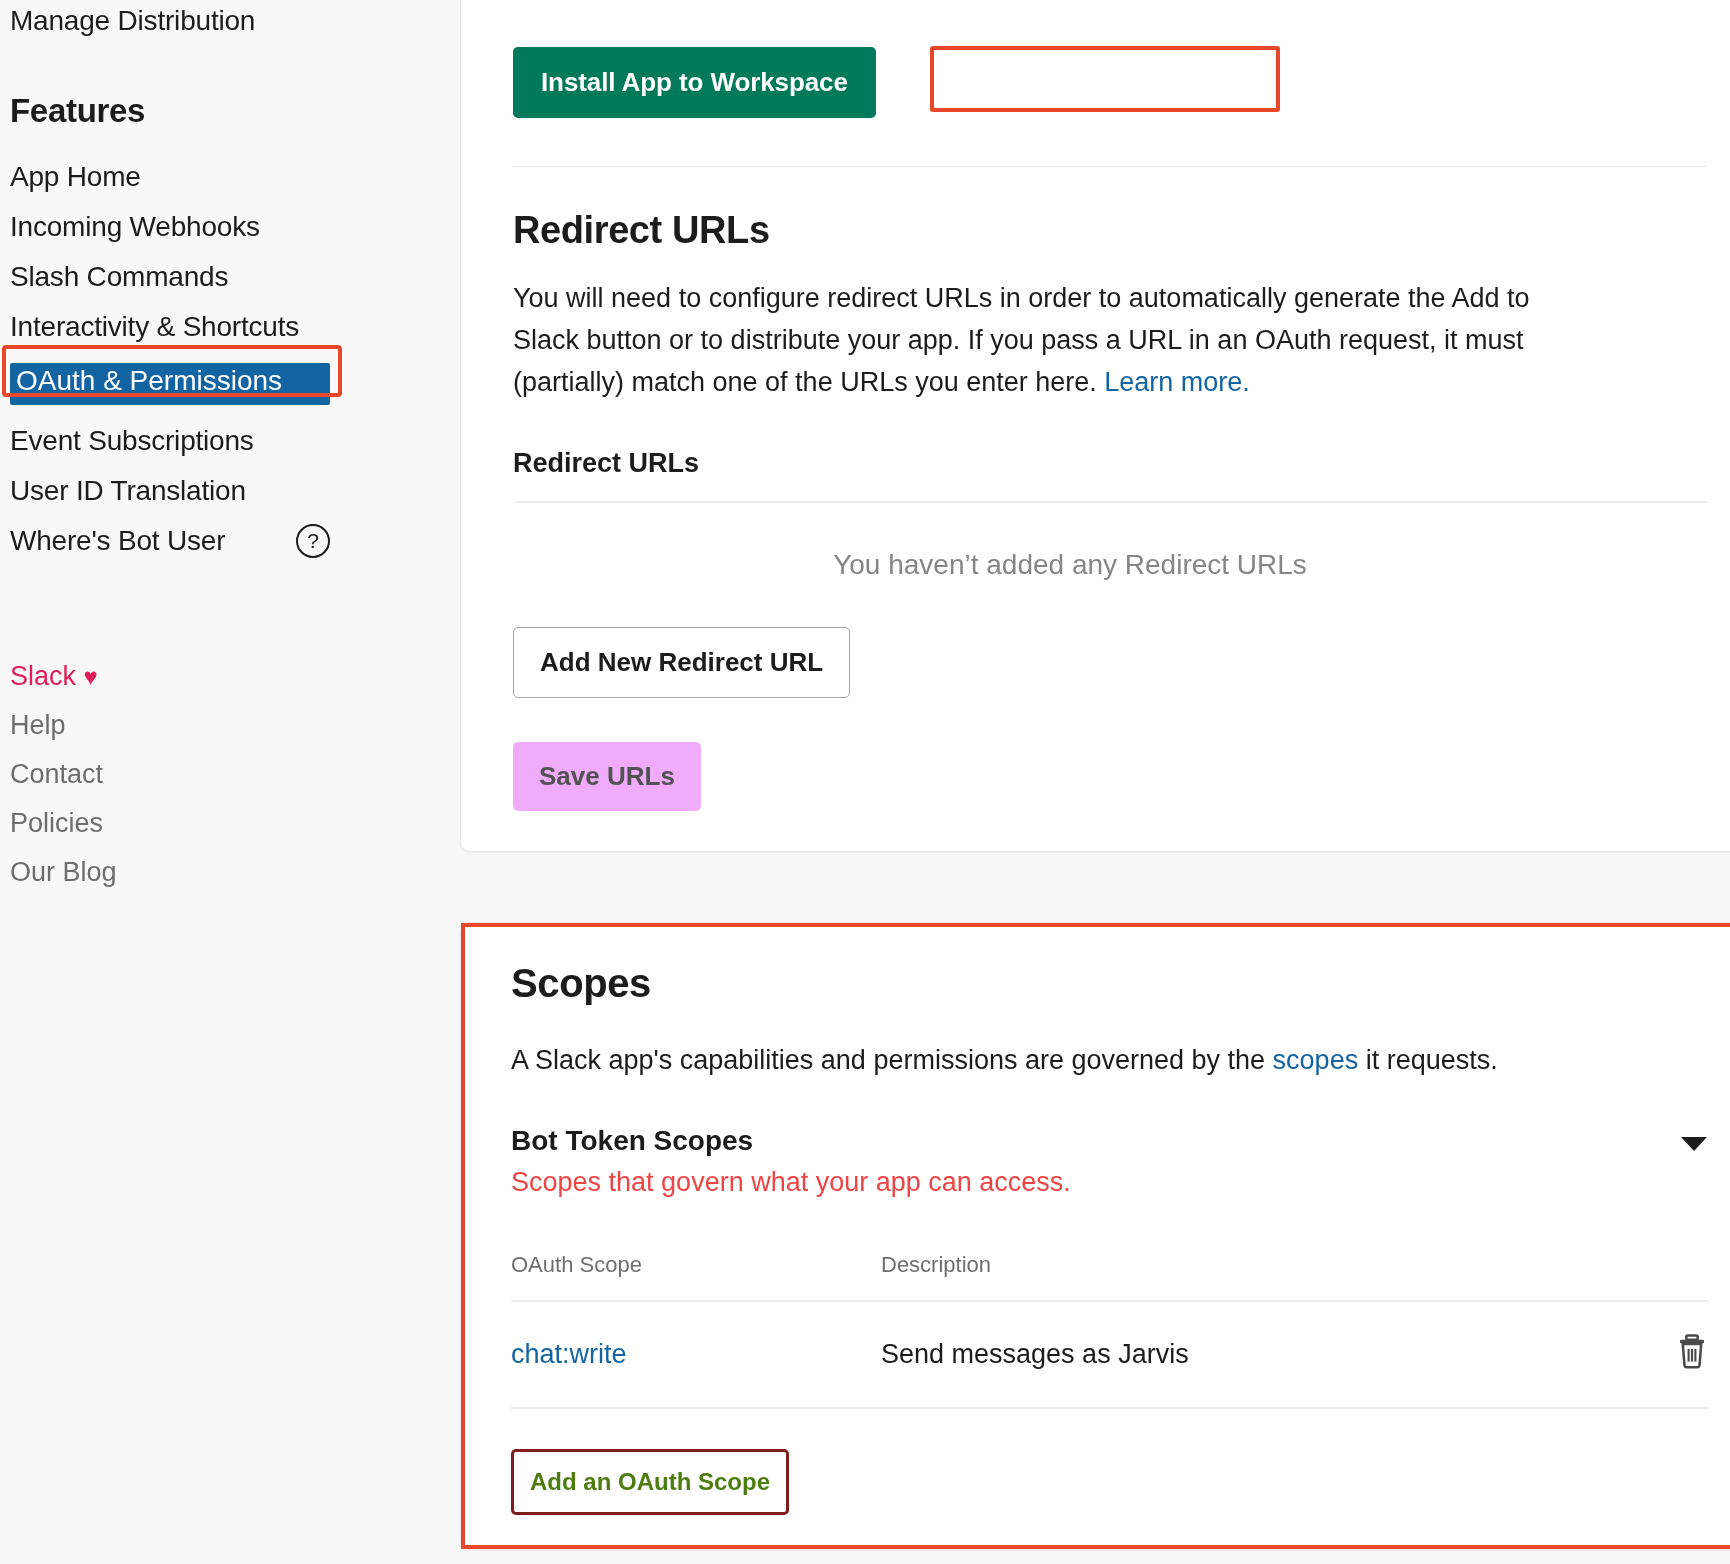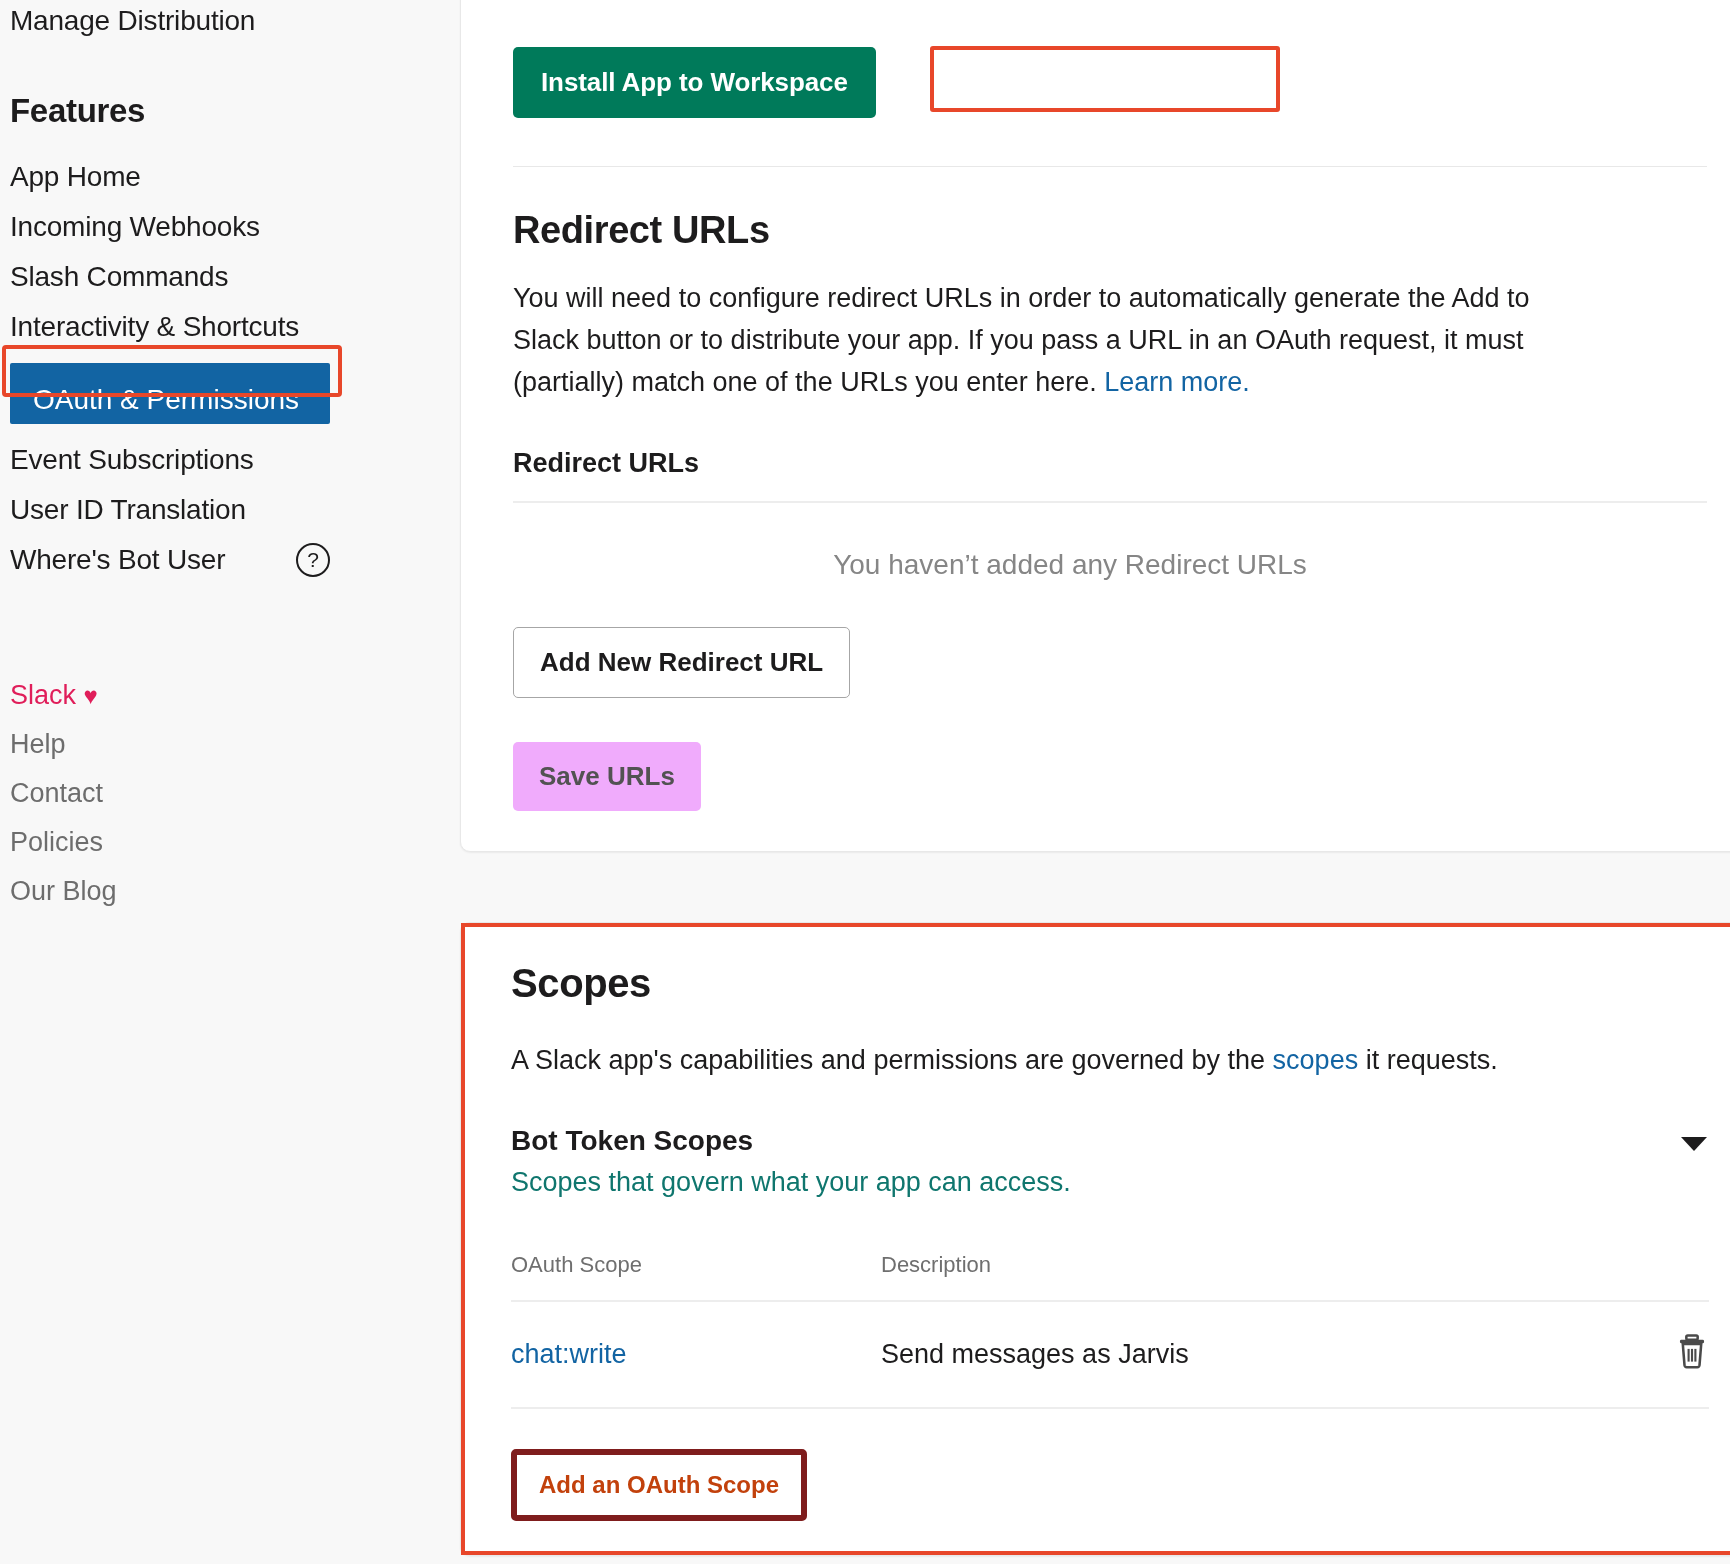--- a/index.html
+++ b/index.html
@@ -44,25 +44,24 @@
     position: relative;
     display: flex;
     align-items: center;
     justify-content: space-between;
     padding-right: 130px;
   }
   .nav-selected {
     background: #1264a3;
     color: #ffffff;
     display: inline-block;
-    padding: 21px 14px 8px 6px;
+    padding: 2px 14px 8px 6px;
     position: relative;
     border-radius: 2px;
     min-width: 320px;
-    text-align: center;
   }
   .annot-sel {
     position: absolute;
     left: -6px; top: -7px;
     width: 340px; height: 52px;
     border: 4px solid #e8472a;
     border-radius: 4px;
     pointer-events: none;
   }
   .help-circle {
@@ -228,21 +227,21 @@
   .caret {
     width: 0; height: 0;
     border-left: 13px solid transparent;
     border-right: 13px solid transparent;
     border-top: 14px solid #1d1c1d;
     margin-top: 12px;
     margin-right: 2px;
   }
   .bot-scope-sub {
     font-size: 27px;
-    color: #0f766e;
+    color: #ef4444;
     margin: 10px 0 0 0;
   }
   table.scopes {
     width: 100%;
     border-collapse: collapse;
     margin-top: 54px;
   }
   table.scopes th {
     text-align: left;
     font-size: 22px;
@@ -258,26 +257,26 @@
     border-bottom: 2px solid #ededed;
     vertical-align: middle;
   }
   td.col-scope { width: 370px; }
   td.col-scope a { color: #1264a3; text-decoration: none; }
   td.col-trash { width: 70px; text-align: right; }
   .trash-ico { display: inline-block; vertical-align: middle; }
   .add-scope-btn {
     display: inline-block;
     background: #ffffff;
-    border: 6px solid #7f1d1d;
+    border: 3px solid #7f1d1d;
     border-radius: 5px;
     font-size: 24px;
     font-weight: bold;
-    color: #c2410c;
-    padding: 16px 22px;
+    color: #4d7c0f;
+    padding: 16px 16px;
     margin: 40px 0 34px 0;
   }
 </style>
 </head>
 <body>
 
 <div id="page">
 
   <nav class="sidebar">
 

